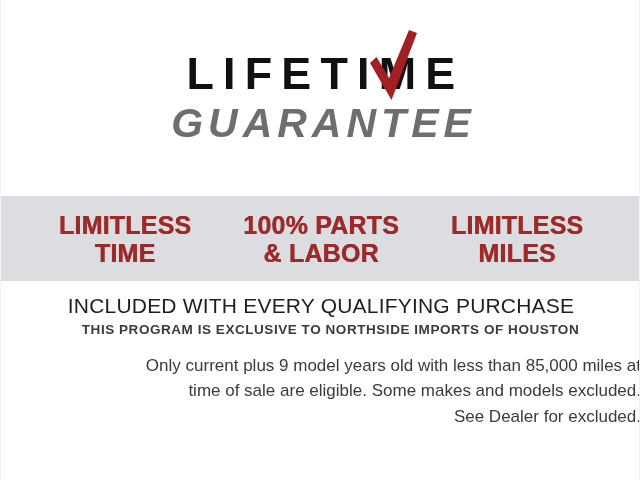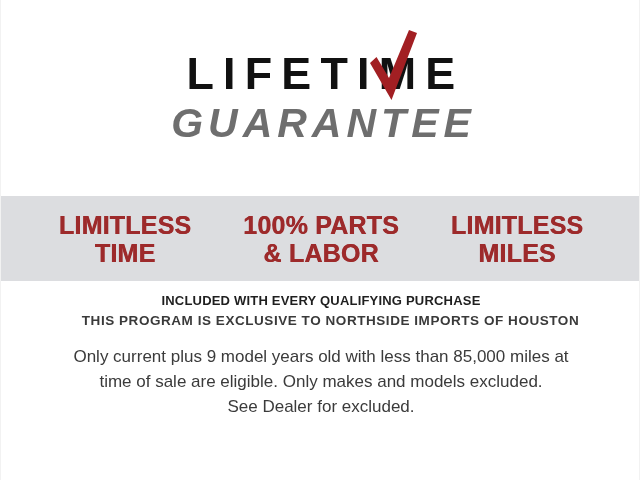--- a/index.html
+++ b/index.html
@@ -108,22 +108,22 @@
     position: absolute;
     left: 0;
     top: 294px;
     width: 640px;
     text-align: center;
     color: #2b2b2b;
   }
 
   .headline {
     font-family: "Liberation Sans", sans-serif;
-    font-weight: bold;
-    font-size: 13px;
+    font-weight: normal;
+    font-size: 21px;
     letter-spacing: 0.2px;
     color: #1f1f1f;
     line-height: 1.15;
   }
 
   .subheadline {
     font-family: "Liberation Sans", sans-serif;
     font-weight: bold;
     font-size: 13.5px;
     letter-spacing: 0.55px;
@@ -133,20 +133,21 @@
     padding-left: 19px;
   }
 
   .fineprint {
     font-family: "Liberation Sans", sans-serif;
     font-weight: normal;
     font-size: 17px;
     color: #3b3b3b;
     line-height: 1.48;
     margin-top: 15px;
+    text-align: right;
   }
   .fineprint .fp-line { display: block; }
 </style>
 </head>
 <body>
 
 <div class="ad-canvas">
 
   <div class="logo-block">
     <div class="logo-lifetime-wrap">
@@ -173,18 +174,18 @@
       <span class="l1">LIMITLESS</span>
       <span class="l2">MILES</span>
     </div>
   </div>
 
   <div class="lower-block">
     <div class="headline">INCLUDED WITH EVERY QUALIFYING PURCHASE</div>
     <div class="subheadline">THIS PROGRAM IS EXCLUSIVE TO NORTHSIDE IMPORTS OF HOUSTON</div>
     <div class="fineprint">
       <span class="fp-line">Only current plus 9 model years old with less than 85,000 miles at</span>
-      <span class="fp-line">time of sale are eligible. Only makes and models excluded.</span>
+      <span class="fp-line">time of sale are eligible. Some makes and models excluded.</span>
       <span class="fp-line">See Dealer for excluded.</span>
     </div>
   </div>
 
 </div>
 
 </body></html>

